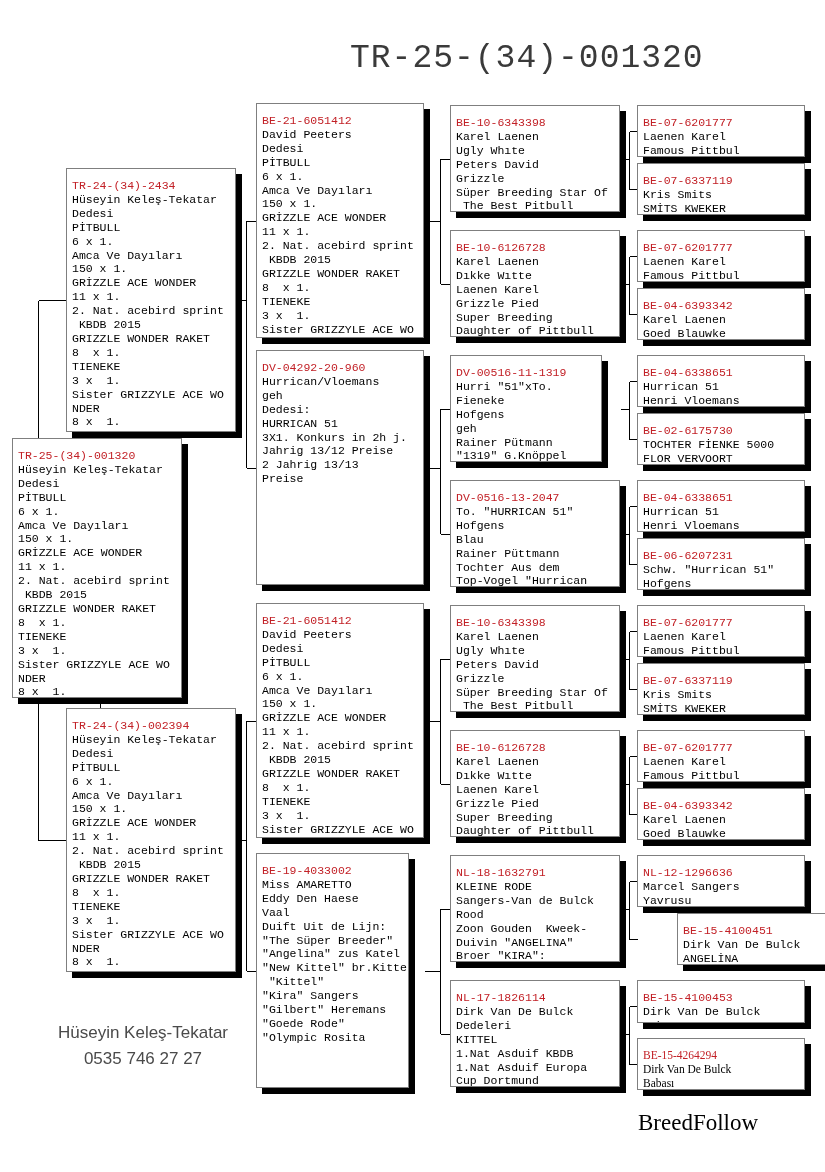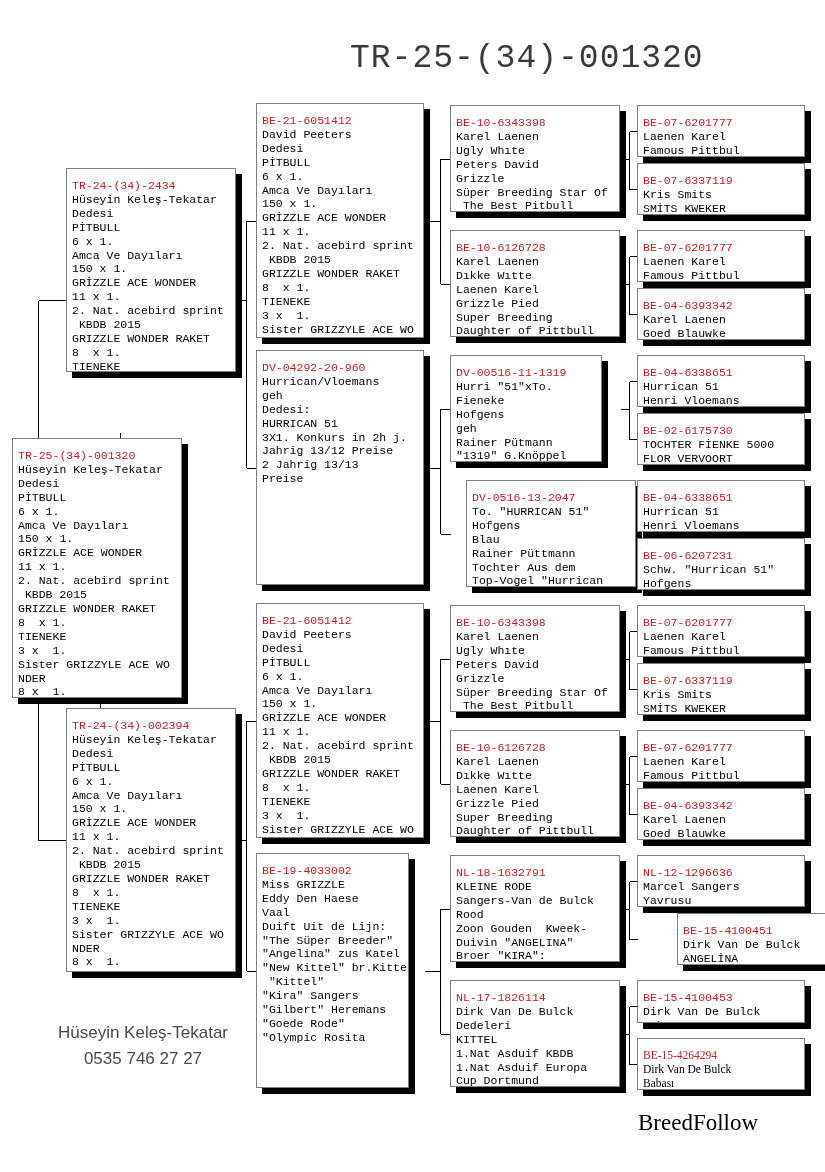--- a/index.html
+++ b/index.html
@@ -119,21 +119,21 @@
       <div class="bline">2. Nat. acebird sprint</div>
       <div class="bline"> KBDB 2015</div>
       <div class="bline">GRIZZLE WONDER RAKET</div>
       <div class="bline">8  x 1.</div>
       <div class="bline">TIENEKE</div>
       <div class="bline">3 x  1.</div>
       <div class="bline">Sister GRIZZYLE ACE WO</div>
       <div class="bline">NDER</div>
       <div class="bline">8 x  1.</div>
     </div>
-    <div class="box" style="left: 66px; top: 168px; width: 170px; height: 204px;">
+    <div class="box" style="left: 66px; top: 168px; width: 170px; height: 264px;">
       <div class="ring">TR-24-(34)-2434</div>
       <div class="bline">Hüseyin Keleş-Tekatar</div>
       <div class="bline">Dedesi</div>
       <div class="bline">PİTBULL</div>
       <div class="bline">6 x 1.</div>
       <div class="bline">Amca Ve Dayıları</div>
       <div class="bline">150 x 1.</div>
       <div class="bline">GRİZZLE ACE WONDER</div>
       <div class="bline">11 x 1.</div>
       <div class="bline">2. Nat. acebird sprint</div>
@@ -208,21 +208,21 @@
       <div class="bline">2. Nat. acebird sprint</div>
       <div class="bline"> KBDB 2015</div>
       <div class="bline">GRIZZLE WONDER RAKET</div>
       <div class="bline">8  x 1.</div>
       <div class="bline">TIENEKE</div>
       <div class="bline">3 x  1.</div>
       <div class="bline">Sister GRIZZYLE ACE WO</div>
     </div>
     <div class="box" style="left: 256px; top: 853px; width: 153px; height: 235px;">
       <div class="ring">BE-19-4033002</div>
-      <div class="bline">Miss GRIZZLE</div>
+      <div class="bline">Miss AMARETTO</div>
       <div class="bline">Eddy Den Haese</div>
       <div class="bline">Vaal</div>
       <div class="bline">Duift Uit de Lijn:</div>
       <div class="bline">"The Süper Breeder"</div>
       <div class="bline">"Angelina" zus Katel</div>
       <div class="bline">"New Kittel" br.Kittel</div>
       <div class="bline"> "Kittel"</div>
       <div class="bline">"Kira" Sangers</div>
       <div class="bline">"Gilbert" Heremans</div>
       <div class="bline">"Goede Rode"</div>
@@ -248,21 +248,21 @@
     </div>
     <div class="box" style="left: 450px; top: 355px; width: 152px; height: 107px;">
       <div class="ring">DV-00516-11-1319</div>
       <div class="bline">Hurri "51"xTo.</div>
       <div class="bline">Fieneke</div>
       <div class="bline">Hofgens</div>
       <div class="bline">geh</div>
       <div class="bline">Rainer Pütmann</div>
       <div class="bline">"1319" G.Knöppel</div>
     </div>
-    <div class="box" style="left: 450px; top: 480px; width: 170px; height: 107px; margin-left: 16px;">
+    <div class="box" style="left: 450px; top: 480px; width: 170px; height: 107px;">
       <div class="ring">DV-0516-13-2047</div>
       <div class="bline">To. "HURRICAN 51"</div>
       <div class="bline">Hofgens</div>
       <div class="bline">Blau</div>
       <div class="bline">Rainer Püttmann</div>
       <div class="bline">Tochter Aus dem</div>
       <div class="bline">Top-Vogel "Hurrican</div>
     </div>
     <div class="box" style="left: 450px; top: 605px; width: 170px; height: 107px;">
       <div class="ring">BE-10-6343398</div>

